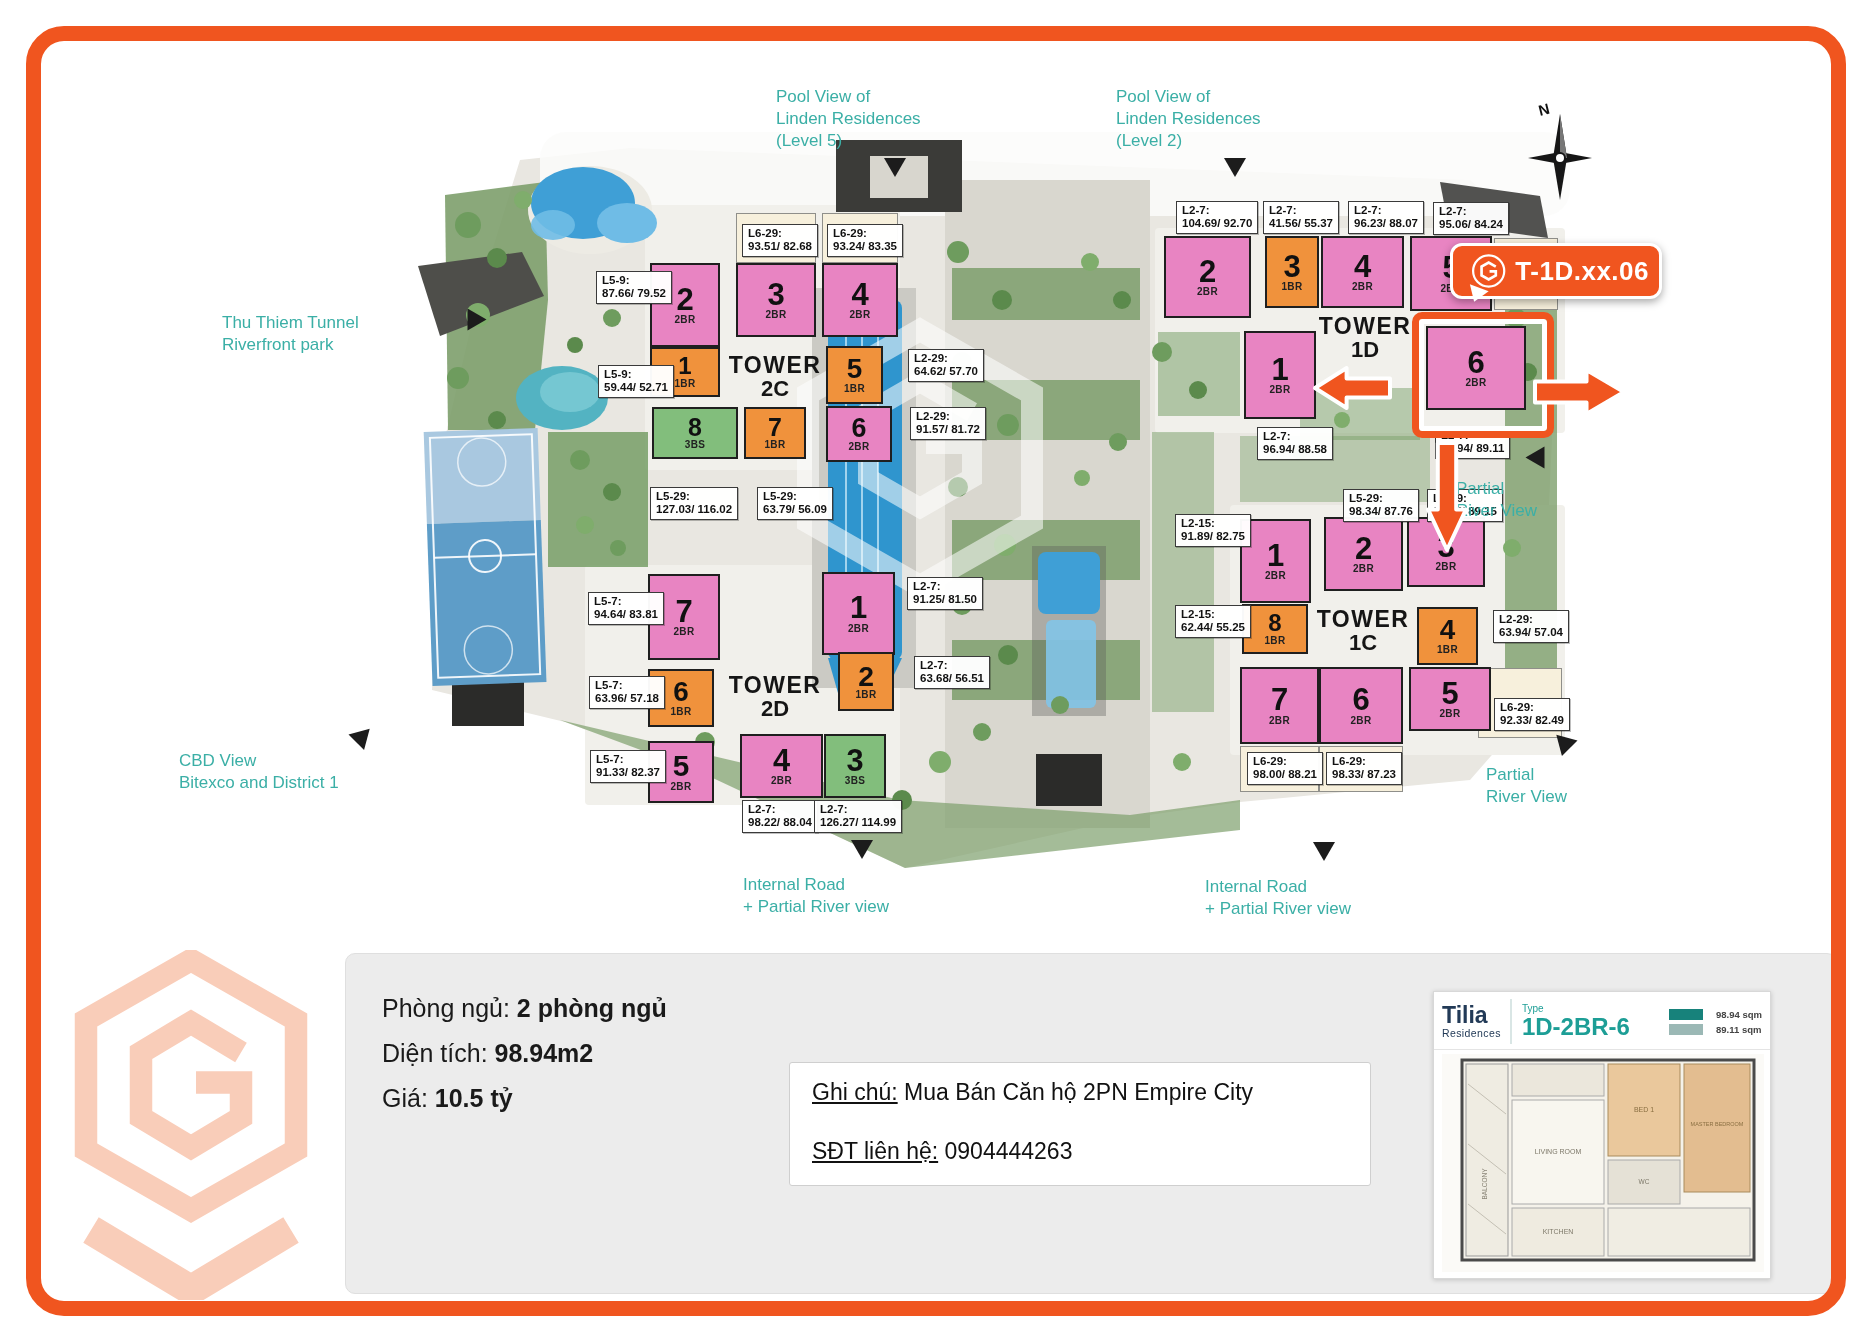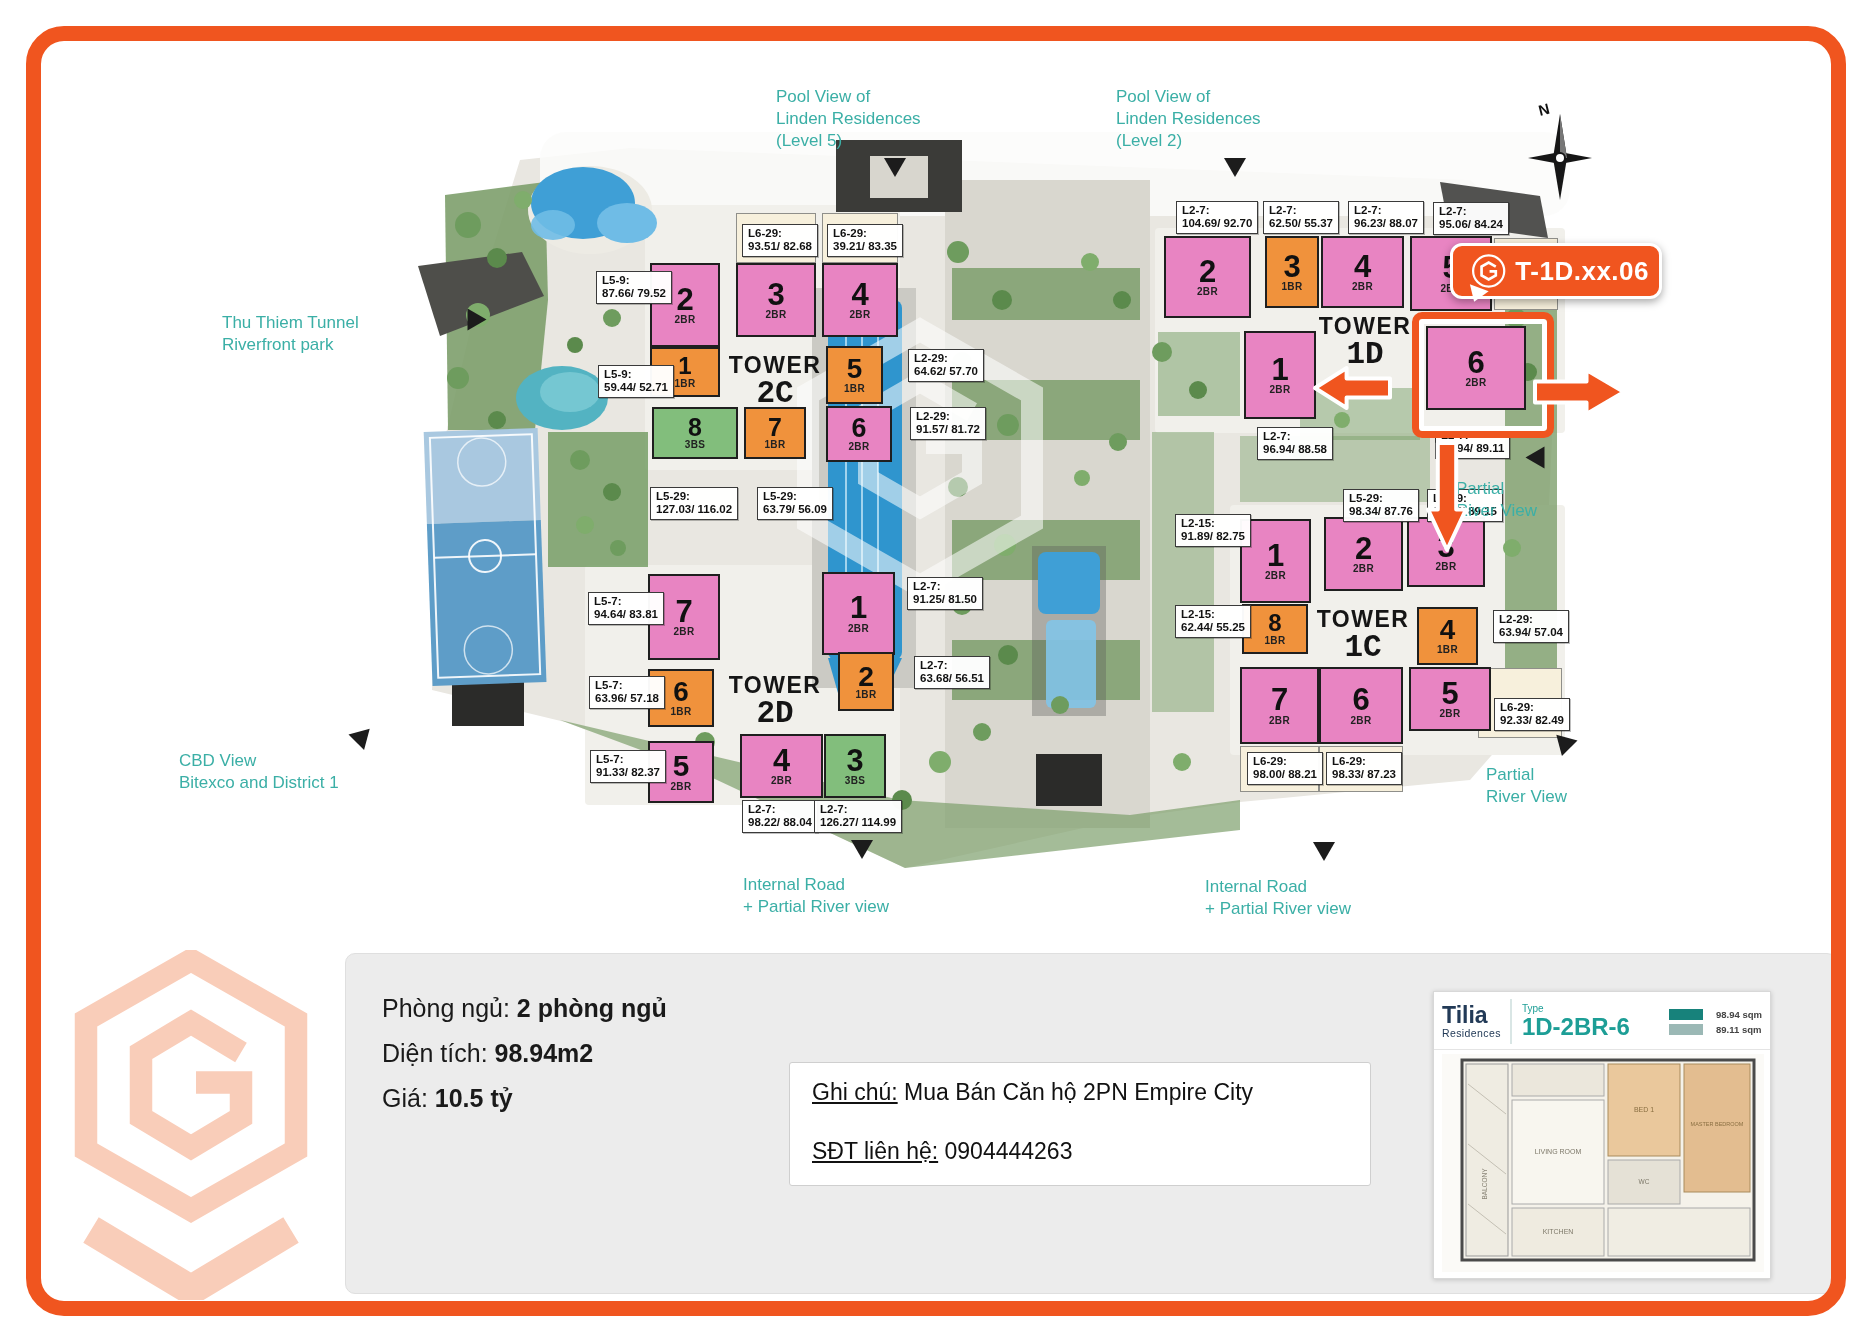--- a/index.html
+++ b/index.html
@@ -13,21 +13,21 @@
         justify-content:center;z-index:3;box-sizing:border-box;}
   .unit .unum{font-weight:800;color:#111;line-height:.95;}
   .unit .utype{font-size:10px;font-weight:bold;color:#222;letter-spacing:.4px;}
   .pink{background:#E884C2}.orange{background:#F0923C}.green{background:#82BE7C}
   .cream{position:absolute;background:#F7F0DC;border:1.5px solid #8F8F8A;z-index:2;box-sizing:border-box;}
   .alabel{position:absolute;background:rgba(255,255,255,.97);border:1px solid #3a3a3a;padding:2px 5px 3px;
         z-index:4;line-height:1.15;box-shadow:1px 1px 0 rgba(0,0,0,.25);white-space:nowrap;}
   .alabel span{display:block;font-size:11.5px;font-weight:bold;color:#111;}
   .tlabel{position:absolute;z-index:4;text-align:center;color:#151515;width:140px;}
   .tlabel .t1{display:block;font-size:23px;font-weight:800;letter-spacing:1.5px;}
-  .tlabel .t2{display:block;font-size:31px;font-weight:800;margin-top:-3px;font-family:Liberation Mono, monospace;}
+  .tlabel .t2{display:block;font-size:22px;font-weight:800;margin-top:-3px;}
   .vlabel{position:absolute;z-index:5;color:#3BAFA6;font-size:17px;white-space:pre-line;
         width:240px;line-height:1.3;font-weight:500;}
   .tri{position:absolute;width:0;height:0;border-left:11px solid transparent;border-right:11px solid transparent;
         border-top:19px solid #1c1c1c;z-index:5;}
   .ring{position:absolute;border:7px solid #F0551F;border-radius:10px;
         box-shadow:inset 0 0 0 5px #fff;z-index:7;}
   .arrowsvg{position:absolute;z-index:8;overflow:visible;}
   .compass{position:absolute;left:1516px;top:100px;z-index:6;}
   .callout{position:absolute;left:1450px;top:243px;width:212px;height:56px;background:#F0551F;border:3px solid #fff;
         border-radius:12px;display:flex;align-items:center;gap:8px;padding:0 10px 0 17px;z-index:9;
@@ -327,21 +327,21 @@
       <div class="alabel" style="position: absolute; left: 598px; top: 365px;">
         <span class="l1">L5-9:</span>
         <span class="l2">59.44/ 52.71</span>
       </div>
       <div class="alabel" style="position: absolute; left: 742px; top: 224px;">
         <span class="l1">L6-29:</span>
         <span class="l2">93.51/ 82.68</span>
       </div>
       <div class="alabel" style="position: absolute; left: 827px; top: 224px;">
         <span class="l1">L6-29:</span>
-        <span class="l2">39.21/ 83.35</span>
+        <span class="l2">93.24/ 83.35</span>
       </div>
       <div class="alabel" style="position: absolute; left: 908px; top: 349px;">
         <span class="l1">L2-29:</span>
         <span class="l2">64.62/ 57.70</span>
       </div>
       <div class="alabel" style="position: absolute; left: 910px; top: 407px;">
         <span class="l1">L2-29:</span>
         <span class="l2">91.57/ 81.72</span>
       </div>
       <div class="alabel" style="position: absolute; left: 650px; top: 487px;">
@@ -379,21 +379,21 @@
       <div class="alabel" style="position: absolute; left: 814px; top: 800px;">
         <span class="l1">L2-7:</span>
         <span class="l2">126.27/ 114.99</span>
       </div>
       <div class="alabel" style="position: absolute; left: 1176px; top: 201px;">
         <span class="l1">L2-7:</span>
         <span class="l2">104.69/ 92.70</span>
       </div>
       <div class="alabel" style="position: absolute; left: 1263px; top: 201px;">
         <span class="l1">L2-7:</span>
-        <span class="l2">62.50/ 55.37</span>
+        <span class="l2">41.56/ 55.37</span>
       </div>
       <div class="alabel" style="position: absolute; left: 1348px; top: 201px;">
         <span class="l1">L2-7:</span>
         <span class="l2">96.23/ 88.07</span>
       </div>
       <div class="alabel" style="position: absolute; left: 1433px; top: 202px;">
         <span class="l1">L2-7:</span>
         <span class="l2">95.06/ 84.24</span>
       </div>
       <div class="alabel" style="position: absolute; left: 1257px; top: 427px;">

